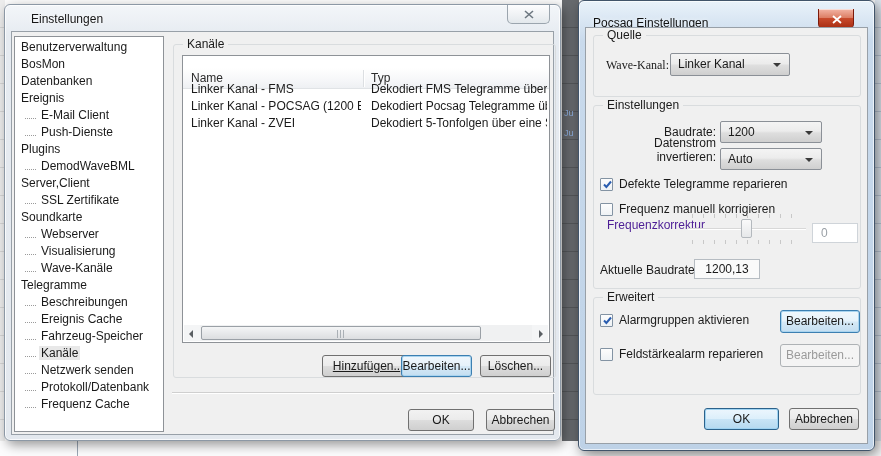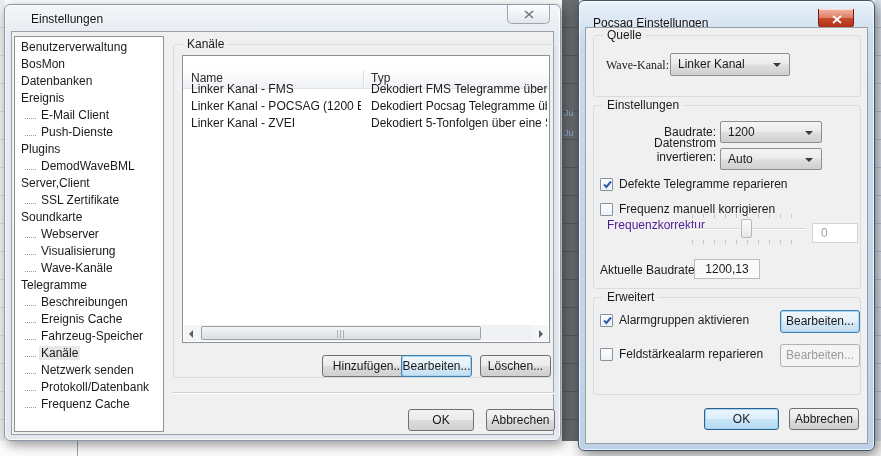--- a/index.html
+++ b/index.html
@@ -87,21 +87,21 @@
   .hscroll { position:absolute; left:1px; bottom:1px; width:364px; height:16px; background:#f0f1f2; }
   .sarrow { position:absolute; top:0; width:16px; height:16px; background:#f4f5f6; }
   .sarrow .tri { position:absolute; top:5px; width:0; height:0; border-top:4px solid transparent; border-bottom:4px solid transparent; }
   .sarrow.left { left:0; } .sarrow.left .tri { left:5px; border-right:4px solid #5a5f63; }
   .sarrow.right { right:0; } .sarrow.right .tri { right:5px; border-left:4px solid #5a5f63; }
   .sthumb { position:absolute; left:17px; top:1px; width:280px; height:14px; border:1px solid #9aa0a6; border-radius:2px;
     background:linear-gradient(180deg,#f4f5f6,#dcdee0); }
   .sgrip { position:absolute; left:50%; top:3px; width:8px; height:8px; margin-left:-4px;
     background:repeating-linear-gradient(90deg,#aab0b5 0 1px,transparent 1px 3px); }
 
-  .lbtn-row-add { left:148px; top:310px; width:89px; height:22px; }
+  .lbtn-row-add { left:148px; top:310px; width:89px; height:22px;text-decoration:underline; }
   .lbtn-row-edit { left:227px; top:310px; width:71px; height:22px; }
   .lbtn-row-del { left:306px; top:310px; width:71px; height:22px; }
   .left-etched { left:160px; top:360px; width:383px; }
   .left-ok { left:396px; top:377px; width:66px; height:22px; }
   .left-cancel { left:474px; top:377px; width:69px; height:22px; }
 
   
   .dlg-right { position:absolute; left:578px; top:0; width:297px; height:451px;
     background:linear-gradient(180deg,#e9f2fa,#c9daec 40px,#bed2e7); border:1px solid #41546a; border-radius:6px;
     box-shadow:3px 4px 14px rgba(0,0,0,.5), inset 0 0 0 1px rgba(255,255,255,.65); }

